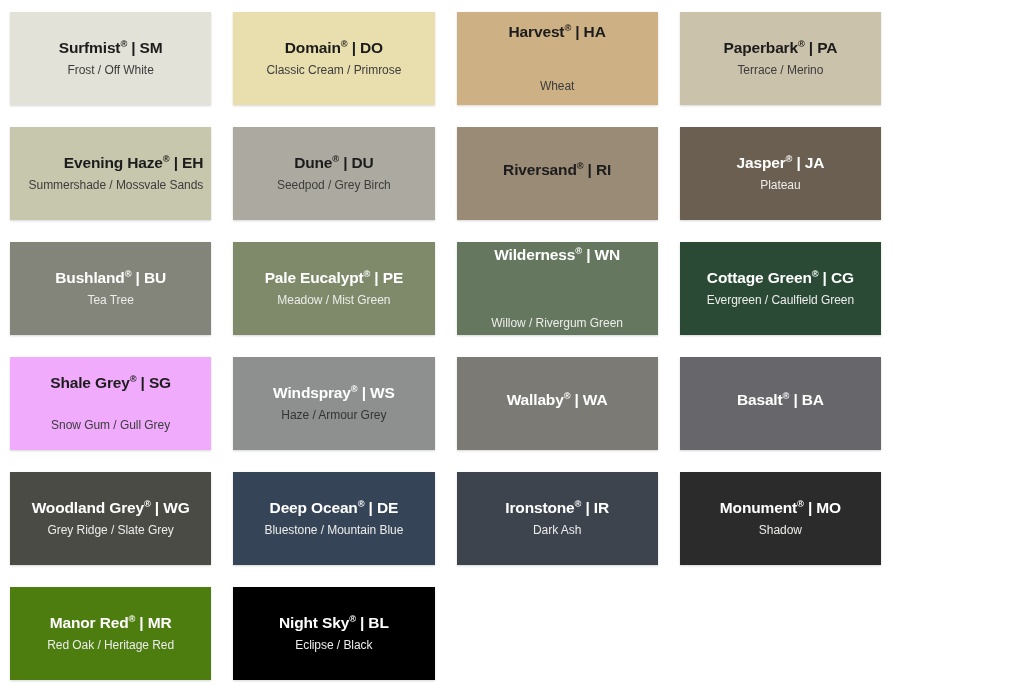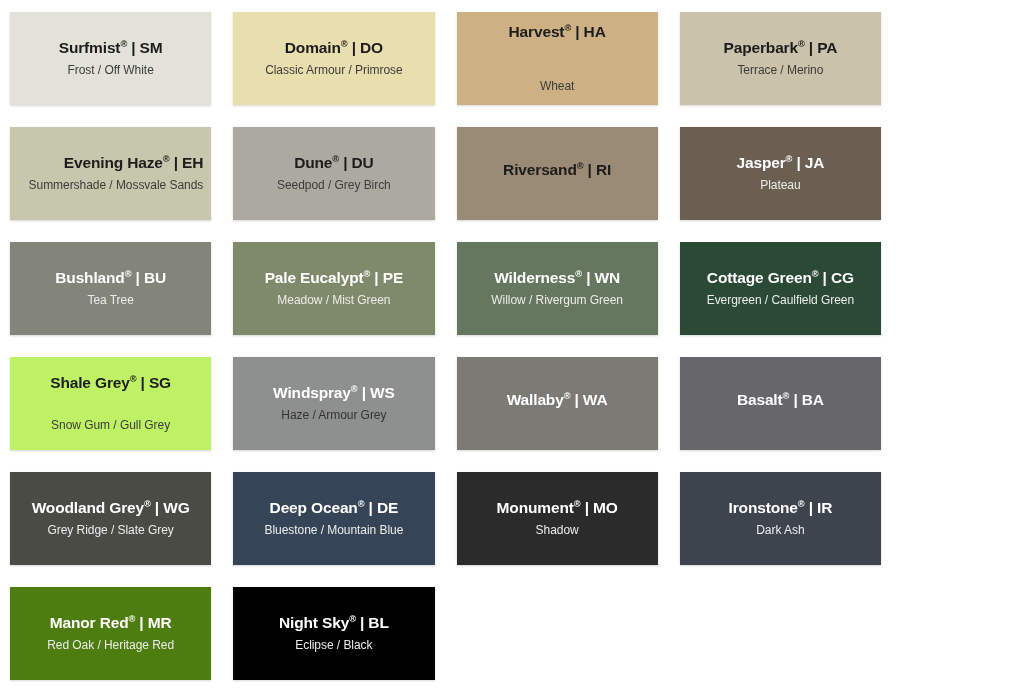--- a/index.html
+++ b/index.html
@@ -70,21 +70,21 @@
 </head>
 <body>
 
 <div id="swatch-grid">
     <div class="swatch-card tone-dark" style="background-color: rgb(226, 226, 216);">
       <div class="swatch-title">Surfmist<sup>®</sup> | SM</div>
       <div class="swatch-sub">Frost / Off White</div>
     </div>
     <div class="swatch-card tone-dark" style="background-color: rgb(233, 223, 174);">
       <div class="swatch-title">Domain<sup>®</sup> | DO</div>
-      <div class="swatch-sub">Classic Armour / Primrose</div>
+      <div class="swatch-sub">Classic Cream / Primrose</div>
     </div>
     <div class="swatch-card tone-dark" style="background-color: rgb(205, 177, 133); gap: 32px;">
       <div class="swatch-title">Harvest<sup>®</sup> | HA</div>
       <div class="swatch-sub">Wheat</div>
     </div>
     <div class="swatch-card tone-dark" style="background-color: rgb(203, 194, 171);">
       <div class="swatch-title">Paperbark<sup>®</sup> | PA</div>
       <div class="swatch-sub">Terrace / Merino</div>
     </div>
     <div class="swatch-card tone-dark" style="background-color: rgb(199, 199, 173); align-items: flex-end;">
@@ -103,29 +103,29 @@
       <div class="swatch-sub">Plateau</div>
     </div>
     <div class="swatch-card tone-light" style="background-color: rgb(132, 133, 122);">
       <div class="swatch-title">Bushland<sup>®</sup> | BU</div>
       <div class="swatch-sub">Tea Tree</div>
     </div>
     <div class="swatch-card tone-light" style="background-color: rgb(126, 138, 106);">
       <div class="swatch-title">Pale Eucalypt<sup>®</sup> | PE</div>
       <div class="swatch-sub">Meadow / Mist Green</div>
     </div>
-    <div class="swatch-card tone-light" style="background-color: rgb(102, 119, 95);">
+    <div class="swatch-card tone-light" style="background-color: rgb(102, 119, 95); justify-content: space-between;">
       <div class="swatch-title">Wilderness<sup>®</sup> | WN</div>
       <div class="swatch-sub">Willow / Rivergum Green</div>
     </div>
     <div class="swatch-card tone-light" style="background-color: rgb(42, 74, 54);">
       <div class="swatch-title">Cottage Green<sup>®</sup> | CG</div>
       <div class="swatch-sub">Evergreen / Caulfield Green</div>
     </div>
-    <div class="swatch-card tone-dark" style="background-color: #bef264; gap: 20px;">
+    <div class="swatch-card tone-dark" style="background-color: #f0abfc; gap: 20px;">
       <div class="swatch-title">Shale Grey<sup>®</sup> | SG</div>
       <div class="swatch-sub">Snow Gum / Gull Grey</div>
     </div>
     <div class="swatch-card tone-mixed" style="background-color: rgb(142, 143, 143);">
       <div class="swatch-title">Windspray<sup>®</sup> | WS</div>
       <div class="swatch-sub">Haze / Armour Grey</div>
     </div>
     <div class="swatch-card tone-light" style="background-color: rgb(123, 122, 116);">
       <div class="swatch-title">Wallaby<sup>®</sup> | WA</div>
     </div>
@@ -133,27 +133,27 @@
       <div class="swatch-title">Basalt<sup>®</sup> | BA</div>
     </div>
     <div class="swatch-card tone-light" style="background-color: rgb(75, 75, 70);">
       <div class="swatch-title">Woodland Grey<sup>®</sup> | WG</div>
       <div class="swatch-sub">Grey Ridge / Slate Grey</div>
     </div>
     <div class="swatch-card tone-light" style="background-color: rgb(54, 68, 87);">
       <div class="swatch-title">Deep Ocean<sup>®</sup> | DE</div>
       <div class="swatch-sub">Bluestone / Mountain Blue</div>
     </div>
+    <div class="swatch-card tone-light" style="background-color: rgb(62, 68, 78);">
+      <div class="swatch-title">Ironstone<sup>®</sup> | IR</div>
+      <div class="swatch-sub">Dark Ash</div>
+    </div>
     <div class="swatch-card tone-light" style="background-color: rgb(43, 43, 43);">
       <div class="swatch-title">Monument<sup>®</sup> | MO</div>
       <div class="swatch-sub">Shadow</div>
-    </div>
-    <div class="swatch-card tone-light" style="background-color: rgb(62, 68, 78);">
-      <div class="swatch-title">Ironstone<sup>®</sup> | IR</div>
-      <div class="swatch-sub">Dark Ash</div>
     </div>
     <div class="swatch-card tone-light" style="background-color: #4d7c0f;">
       <div class="swatch-title">Manor Red<sup>®</sup> | MR</div>
       <div class="swatch-sub">Red Oak / Heritage Red</div>
     </div>
     <div class="swatch-card tone-light" style="background-color: rgb(0, 0, 0);">
       <div class="swatch-title">Night Sky<sup>®</sup> | BL</div>
       <div class="swatch-sub">Eclipse / Black</div>
     </div>
   </div>

